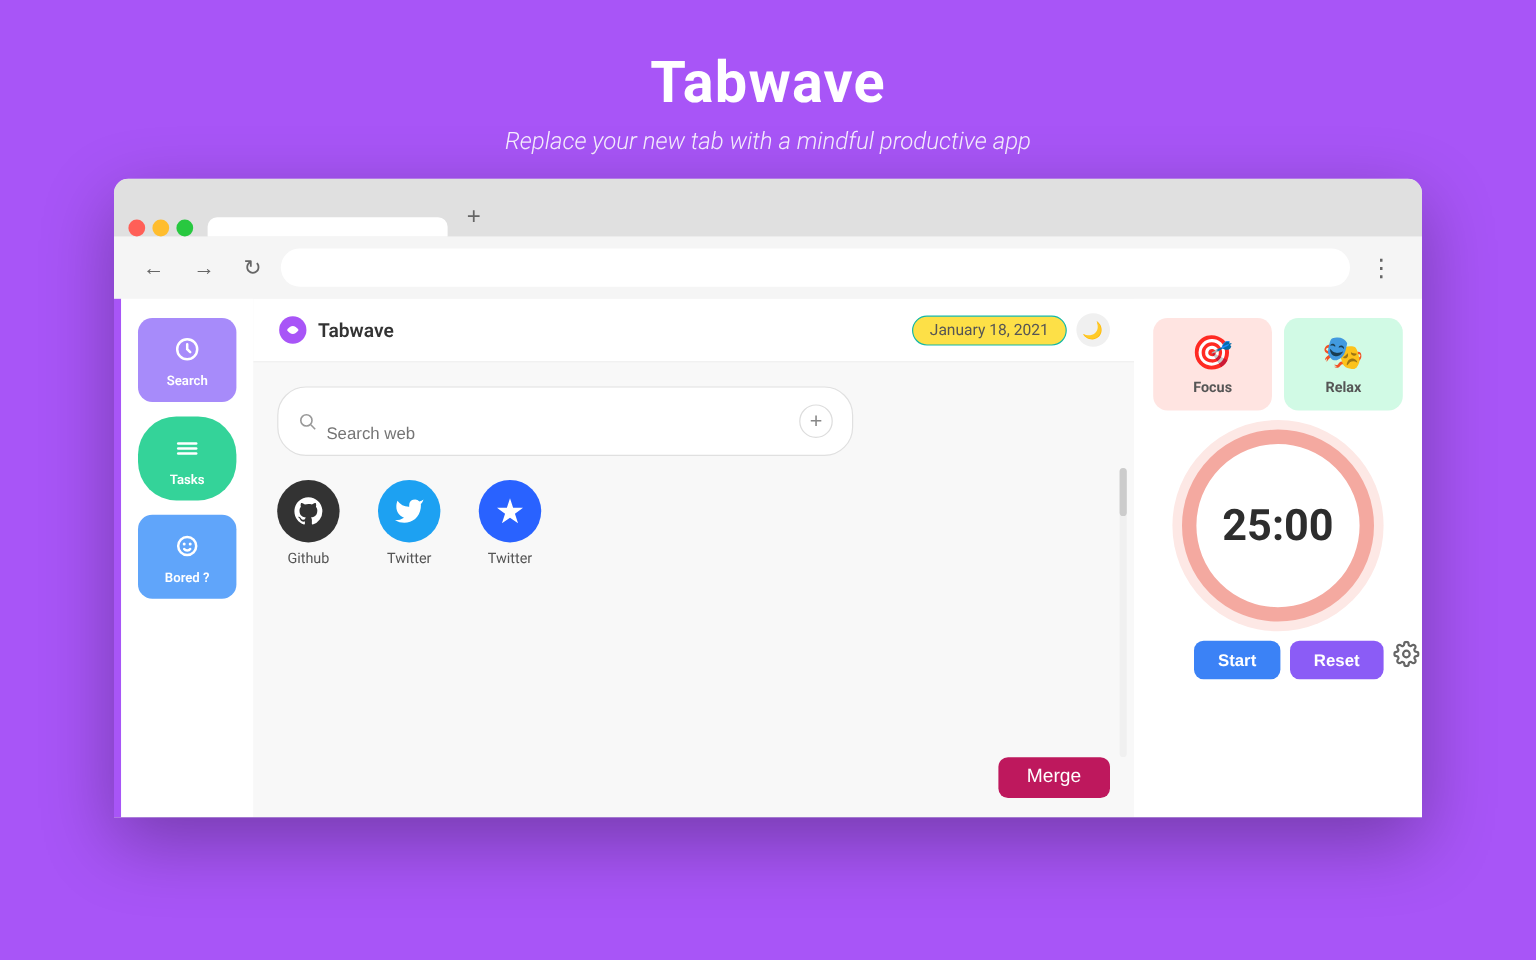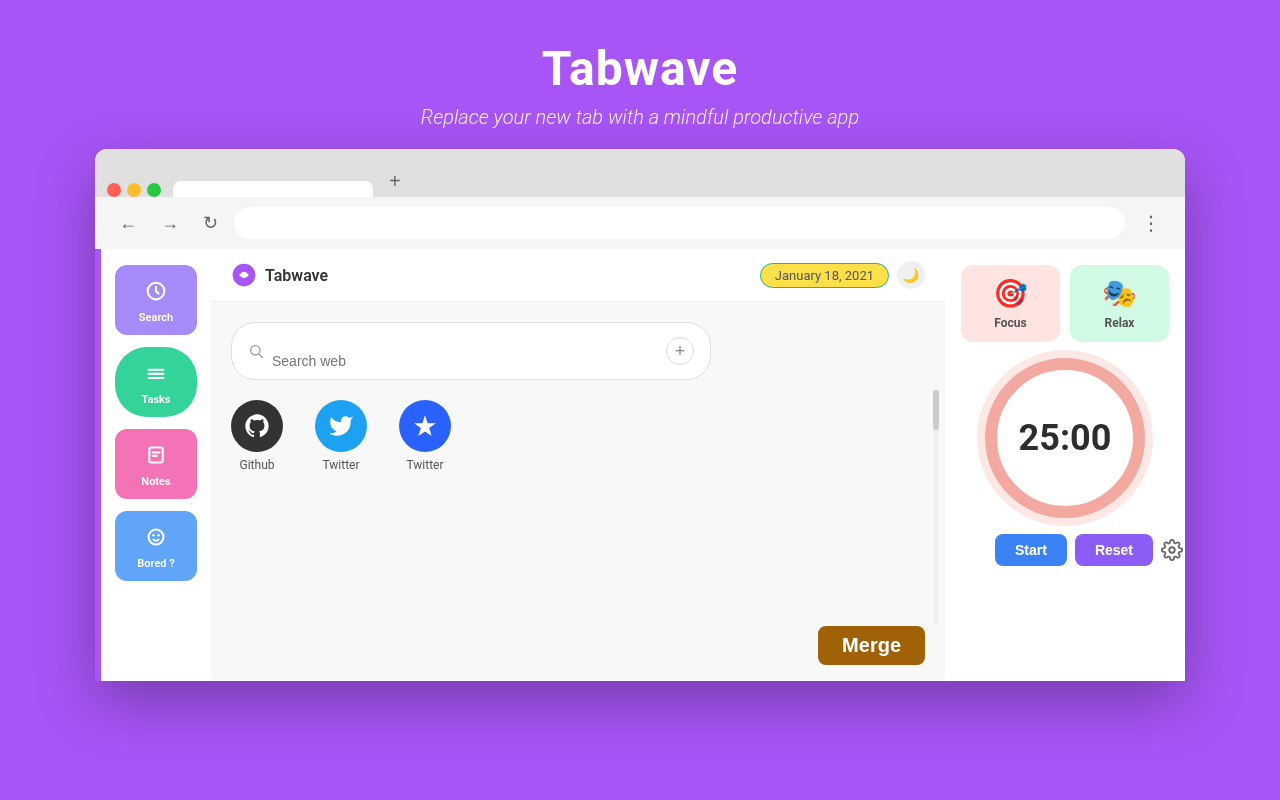--- a/index.html
+++ b/index.html
@@ -318,21 +318,21 @@
     .timer-display {
       font-size: 36px;
       font-weight: 700;
       color: #2d2d2d;
     }
 
     
     .timer-buttons {
       display: flex;
       gap: 8px;
-      align-items: flex-end;
+      align-items: flex-start;
       padding-left: 48px;
     }
     .btn-start {
       background: #3b82f6;
       color: white;
       border: none;
       border-radius: 8px;
       padding: 8px 20px;
       font-size: 14px;
       font-weight: 600;
@@ -404,30 +404,20 @@
         <div class="nav-icon-circle">
           <svg width="20" height="20" viewBox="0 0 24 24" fill="none" stroke="white" stroke-width="2.5" stroke-linecap="round">
             <line x1="3" y1="8" x2="21" y2="8"></line>
             <line x1="3" y1="13" x2="21" y2="13"></line>
             <line x1="3" y1="18" x2="21" y2="18"></line>
           </svg>
         </div>
         <span class="nav-item-label">Tasks</span>
       </div>
 
-      <div class="nav-item nav-item-notes">
-        <div class="nav-icon-circle">
-          <svg width="20" height="20" viewBox="0 0 24 24" fill="none" stroke="white" stroke-width="2.5" stroke-linecap="round">
-            <rect x="4" y="3" width="16" height="18" rx="2"></rect>
-            <line x1="8" y1="9" x2="16" y2="9"></line>
-            <line x1="8" y1="13" x2="13" y2="13"></line>
-          </svg>
-        </div>
-        <span class="nav-item-label">Notes</span>
-      </div>
 
       <div class="nav-item nav-item-bored">
         <div class="nav-icon-circle">
           <svg width="20" height="20" viewBox="0 0 24 24" fill="none" stroke="white" stroke-width="2.5" stroke-linecap="round">
             <circle cx="12" cy="12" r="9"></circle>
             <line x1="9" y1="10" x2="9" y2="10" stroke-width="3"></line>
             <line x1="15" y1="10" x2="15" y2="10" stroke-width="3"></line>
             <path d="M9 15c0 0 1 1.5 3 1.5s3-1.5 3-1.5"></path>
           </svg>
         </div>
@@ -495,21 +485,21 @@
             <span class="shortcut-label">Twitter</span>
           </div>
         </div>
 
         <div style="position:absolute;right:6px;top:0;bottom:0;width:6px;background:#f0f0f0;border-radius:3px;">
           <div style="width:6px;height:40px;background:#ccc;border-radius:3px;"></div>
         </div>
       </div>
 
       <div style="padding:0 20px 16px 20px;display:flex;justify-content:flex-end;">
-        <button style="background:#a16207;color:white;border:none;border-radius:8px;padding:8px 24px;font-size:20px;cursor:pointer;font-weight:700;">Merge</button>
+        <button style="background:#be185d;color:white;border:none;border-radius:8px;padding:8px 24px;font-size:16px;cursor:pointer;font-weight:400;">Merge</button>
       </div>
     </div>
 
     <div class="right-panel">
 
       <div class="mode-cards">
         <div class="mode-card mode-card-focus">
           <span class="mode-card-icon">🎯</span>
           <span class="mode-card-label">Focus</span>
         </div>

